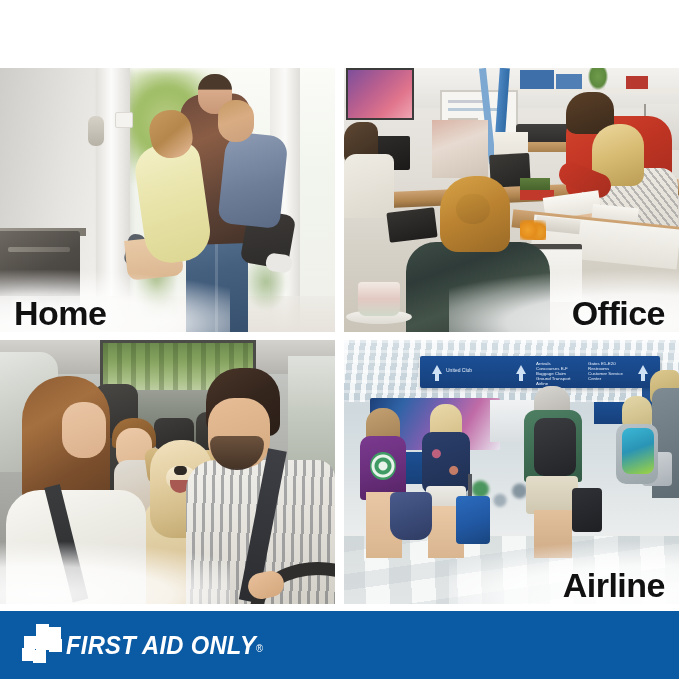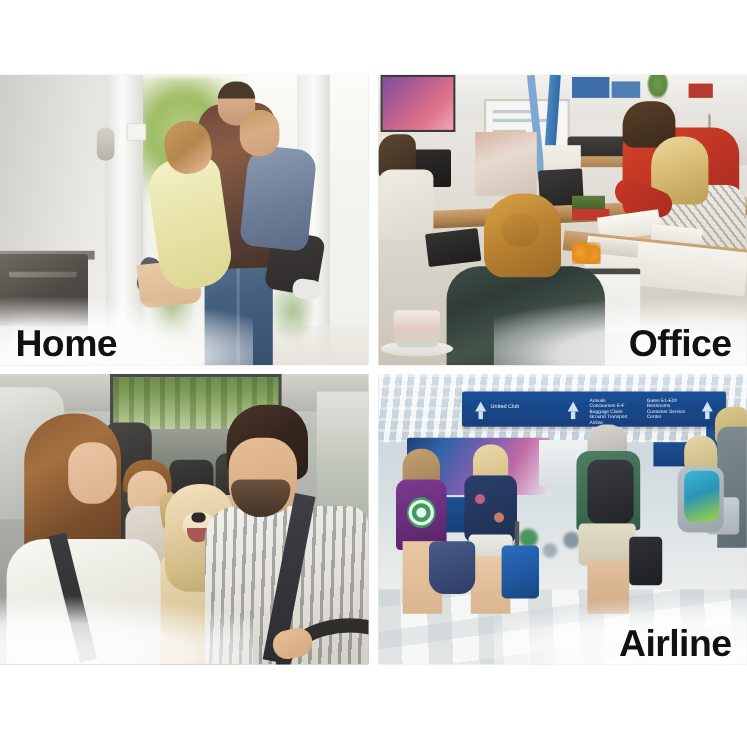--- a/index.html
+++ b/index.html
@@ -959,14 +959,28 @@
         <div class="trv-p1-logo"></div>
         <div class="trv-p1-legs"></div>
         <div class="trv-p1-bag"></div>
       </div>
       <div class="label-fade fade-right"></div>
       <div class="tile-label label-right">Airline</div>
     </div>
 
   </div>
 
+  <div class="footer-bar">
+    <div class="logo">
+      <div class="logo-mark">
+        <i style="left:14px; top:0px;"></i>
+        <i style="left:26px; top:3px;"></i>
+        <i style="left:2px;  top:12px;"></i>
+        <i style="left:14px; top:13px;"></i>
+        <i style="left:27px; top:15px;"></i>
+        <i style="left:11px; top:26px;"></i>
+        <i style="left:0px;  top:24px;"></i>
+      </div>
+      <div class="logo-text"><span>FIRST AID ONLY</span><span class="logo-reg">®</span></div>
+    </div>
+  </div>
 
 </div>
 
 </body></html>

